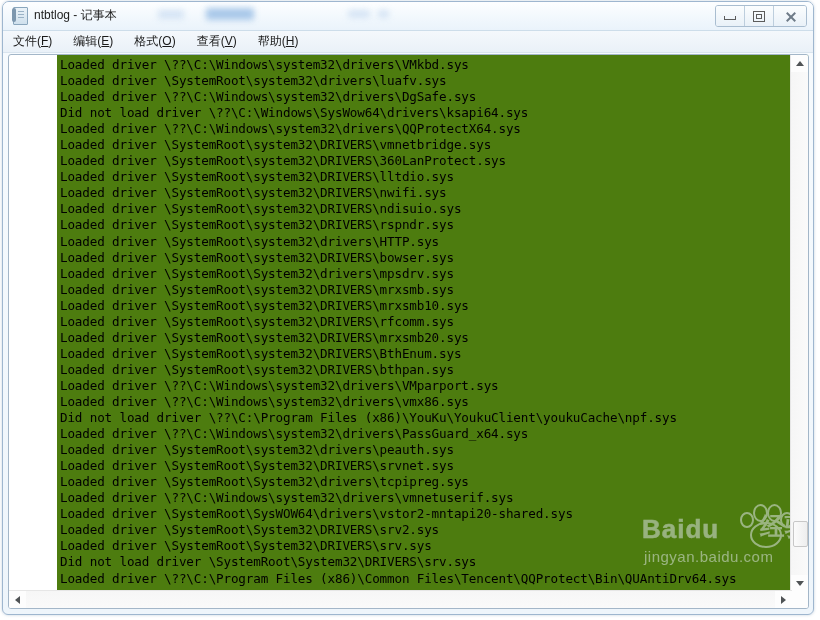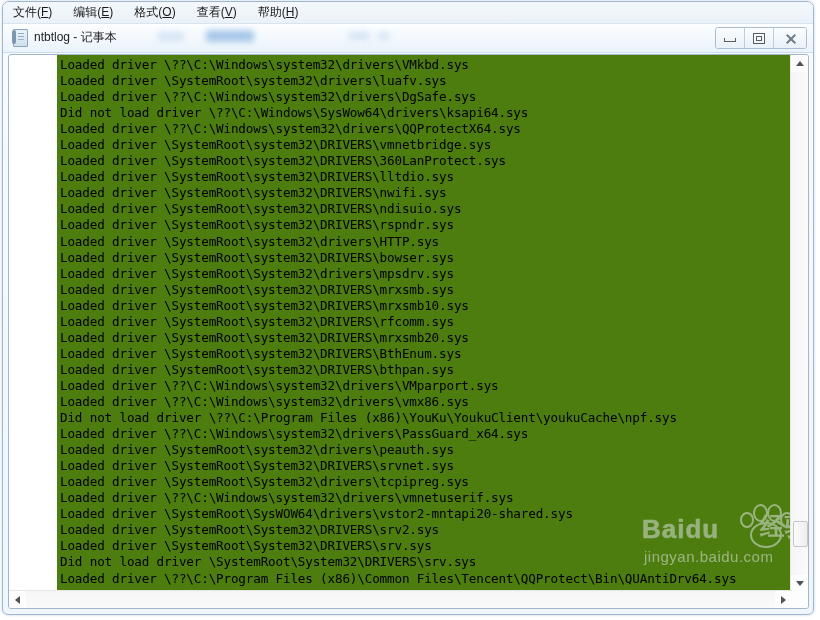--- a/index.html
+++ b/index.html
@@ -343,38 +343,20 @@
     right: 0; bottom: 0;
     width: 17px; height: 17px;
     background: #fdfdfd;
   }
 </style>
 </head>
 <body>
 
 <div id="window">
 
-  <div id="menubar">
-    <div class="menu-item">
-      <span class="mn">文件(</span><span class="acc">F</span><span>)</span>
-    </div>
-    <div class="menu-item">
-      <span class="mn">编辑(</span><span class="acc">E</span><span>)</span>
-    </div>
-    <div class="menu-item">
-      <span class="mn">格式(</span><span class="acc">O</span><span>)</span>
-    </div>
-    <div class="menu-item">
-      <span class="mn">查看(</span><span class="acc">V</span><span>)</span>
-    </div>
-    <div class="menu-item">
-      <span class="mn">帮助(</span><span class="acc">H</span><span>)</span>
-    </div>
-  </div>
-
   <div id="titlebar">
     <div id="app-icon">
       <div class="pad"></div>
       <div class="spiral"></div>
       <div class="ln" style="top:4px;"></div>
       <div class="ln" style="top:7px;"></div>
       <div class="ln" style="top:10px;"></div>
     </div>
     <div id="title-text">ntbtlog - 记事本</div>
 
@@ -388,20 +370,38 @@
         <div class="glyph-min"></div>
       </div>
       <div class="win-btn">
         <div class="glyph-max-outer">
           <div class="glyph-max-inner"></div>
         </div>
       </div>
       <div class="win-btn">
         <div class="glyph-close"></div>
       </div>
+    </div>
+  </div>
+
+  <div id="menubar">
+    <div class="menu-item">
+      <span class="mn">文件(</span><span class="acc">F</span><span>)</span>
+    </div>
+    <div class="menu-item">
+      <span class="mn">编辑(</span><span class="acc">E</span><span>)</span>
+    </div>
+    <div class="menu-item">
+      <span class="mn">格式(</span><span class="acc">O</span><span>)</span>
+    </div>
+    <div class="menu-item">
+      <span class="mn">查看(</span><span class="acc">V</span><span>)</span>
+    </div>
+    <div class="menu-item">
+      <span class="mn">帮助(</span><span class="acc">H</span><span>)</span>
     </div>
   </div>
 
   <div id="editor-wrap">
 
     <div id="editor">
       <div id="text-layer"><div class="log-line">Loaded driver \??\C:\Windows\system32\drivers\VMkbd.sys</div><div class="log-line">Loaded driver \SystemRoot\system32\drivers\luafv.sys</div><div class="log-line">Loaded driver \??\C:\Windows\system32\drivers\DgSafe.sys</div><div class="log-line">Did not load driver \??\C:\Windows\SysWow64\drivers\ksapi64.sys</div><div class="log-line">Loaded driver \??\C:\Windows\system32\drivers\QQProtectX64.sys</div><div class="log-line">Loaded driver \SystemRoot\system32\DRIVERS\vmnetbridge.sys</div><div class="log-line">Loaded driver \SystemRoot\system32\DRIVERS\360LanProtect.sys</div><div class="log-line">Loaded driver \SystemRoot\system32\DRIVERS\lltdio.sys</div><div class="log-line">Loaded driver \SystemRoot\system32\DRIVERS\nwifi.sys</div><div class="log-line">Loaded driver \SystemRoot\system32\DRIVERS\ndisuio.sys</div><div class="log-line">Loaded driver \SystemRoot\system32\DRIVERS\rspndr.sys</div><div class="log-line">Loaded driver \SystemRoot\system32\drivers\HTTP.sys</div><div class="log-line">Loaded driver \SystemRoot\system32\DRIVERS\bowser.sys</div><div class="log-line">Loaded driver \SystemRoot\System32\drivers\mpsdrv.sys</div><div class="log-line">Loaded driver \SystemRoot\system32\DRIVERS\mrxsmb.sys</div><div class="log-line">Loaded driver \SystemRoot\system32\DRIVERS\mrxsmb10.sys</div><div class="log-line">Loaded driver \SystemRoot\system32\DRIVERS\rfcomm.sys</div><div class="log-line">Loaded driver \SystemRoot\system32\DRIVERS\mrxsmb20.sys</div><div class="log-line">Loaded driver \SystemRoot\system32\DRIVERS\BthEnum.sys</div><div class="log-line">Loaded driver \SystemRoot\system32\DRIVERS\bthpan.sys</div><div class="log-line">Loaded driver \??\C:\Windows\system32\drivers\VMparport.sys</div><div class="log-line">Loaded driver \??\C:\Windows\system32\drivers\vmx86.sys</div><div class="log-line">Did not load driver \??\C:\Program Files (x86)\YouKu\YoukuClient\youkuCache\npf.sys</div><div class="log-line">Loaded driver \??\C:\Windows\system32\drivers\PassGuard_x64.sys</div><div class="log-line">Loaded driver \SystemRoot\system32\drivers\peauth.sys</div><div class="log-line">Loaded driver \SystemRoot\System32\DRIVERS\srvnet.sys</div><div class="log-line">Loaded driver \SystemRoot\System32\drivers\tcpipreg.sys</div><div class="log-line">Loaded driver \??\C:\Windows\system32\drivers\vmnetuserif.sys</div><div class="log-line">Loaded driver \SystemRoot\SysWOW64\drivers\vstor2-mntapi20-shared.sys</div><div class="log-line">Loaded driver \SystemRoot\System32\DRIVERS\srv2.sys</div><div class="log-line">Loaded driver \SystemRoot\System32\DRIVERS\srv.sys</div><div class="log-line">Did not load driver \SystemRoot\System32\DRIVERS\srv.sys</div><div class="log-line">Loaded driver \??\C:\Program Files (x86)\Common Files\Tencent\QQProtect\Bin\QUAntiDrv64.sys</div></div>
 
       <div id="watermark">
         <div id="wm-paw">

